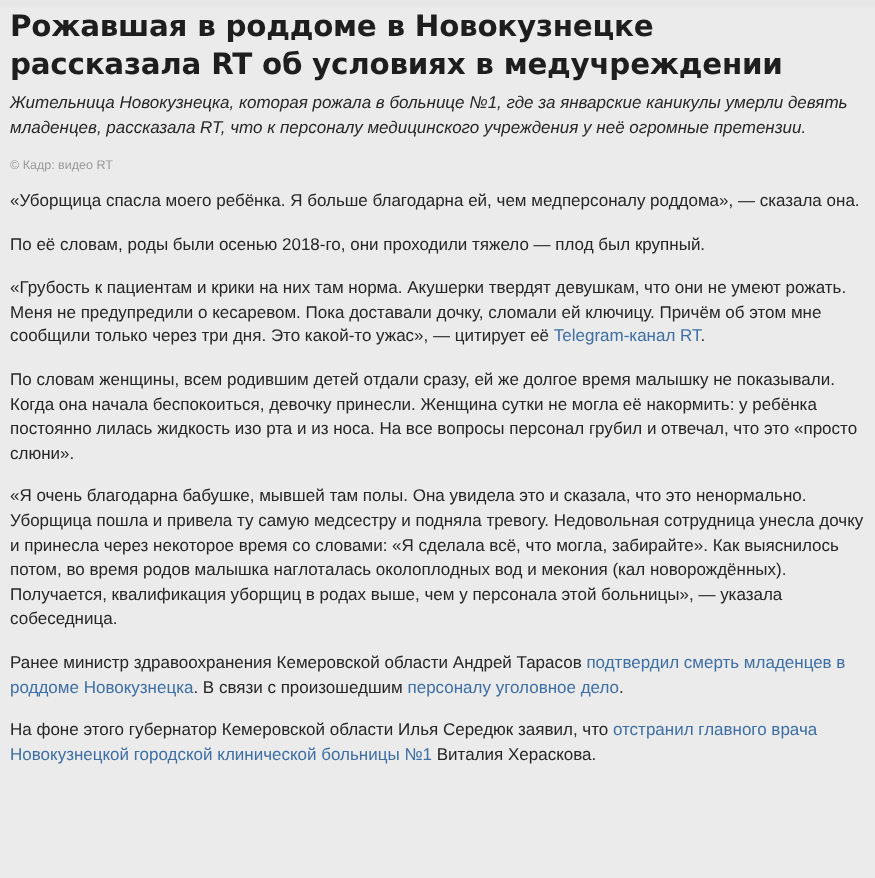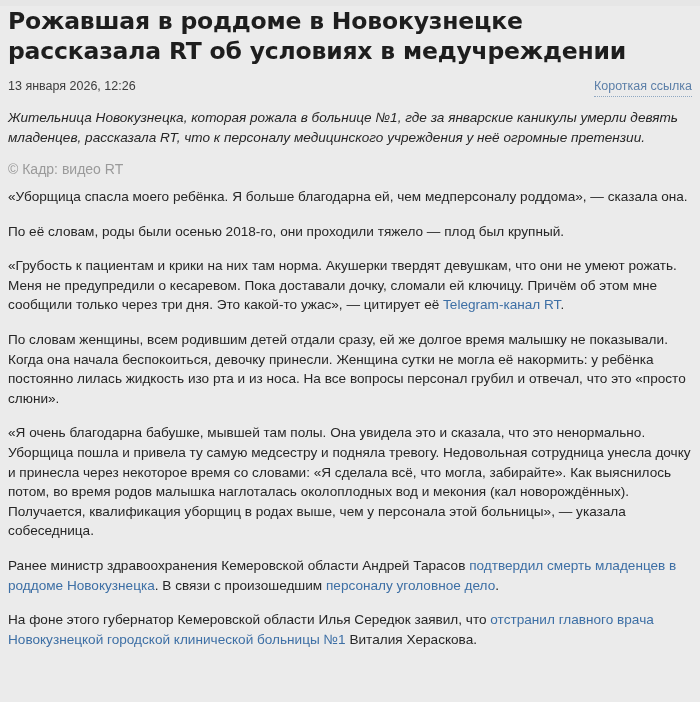--- a/index.html
+++ b/index.html
@@ -60,21 +60,21 @@
   }
   .lead {
     font-size: 13.6px;
     line-height: 19.5px;
     color: #262626;
     margin: 6px 0 0 0;
     max-width: 684px;
     font-style: italic;
   }
   .credit {
-    font-size: 14px;
+    font-size: 10px;
     line-height: 16px;
     color: #9a9a9a;
     margin: 14px 0 0 0;
   }
   .body {
     margin-top: 10px;
   }
   .body p {
     font-size: 13.6px;
     line-height: 19.6px;
@@ -93,24 +93,20 @@
 </style>
 </head>
 <body>
 
 <div class="topband"></div>
 
 <div class="page">
 
   <h1 class="headline">Рожавшая в роддоме в Новокузнецке рассказала RT об условиях в медучреждении</h1>
 
-  <div class="metarow">
-    <div class="date">13 января 2026, 12:26</div>
-    <a class="shortlink">Короткая ссылка</a>
-  </div>
 
   <p class="lead">Жительница Новокузнецка, которая рожала в больнице №1, где за январские каникулы умерли девять младенцев, рассказала RT, что к персоналу медицинского учреждения у неё огромные претензии.</p>
 
   <div class="credit">© Кадр: видео RT</div>
 
   <div class="body">
       <p><span>«Уборщица спасла моего ребёнка. Я больше благодарна ей, чем медперсоналу роддома», — сказала она.</span></p>
       <p><span>По её словам, роды были осенью 2018-го, они проходили тяжело — плод был крупный.</span></p>
       <p><span>«Грубость к пациентам и крики на них там норма. Акушерки твердят девушкам, что они не умеют рожать. Меня не предупредили о кесаревом. Пока доставали дочку, сломали ей ключицу. Причём об этом мне сообщили только через три дня. Это какой-то ужас», — цитирует её </span><a class="inline">Telegram-канал RT</a><span>.</span></p>
       <p><span>По словам женщины, всем родившим детей отдали сразу, ей же долгое время малышку не показывали. Когда она начала беспокоиться, девочку принесли. Женщина сутки не могла её накормить: у ребёнка постоянно лилась жидкость изо рта и из носа. На все вопросы персонал грубил и отвечал, что это «просто слюни».</span></p>

